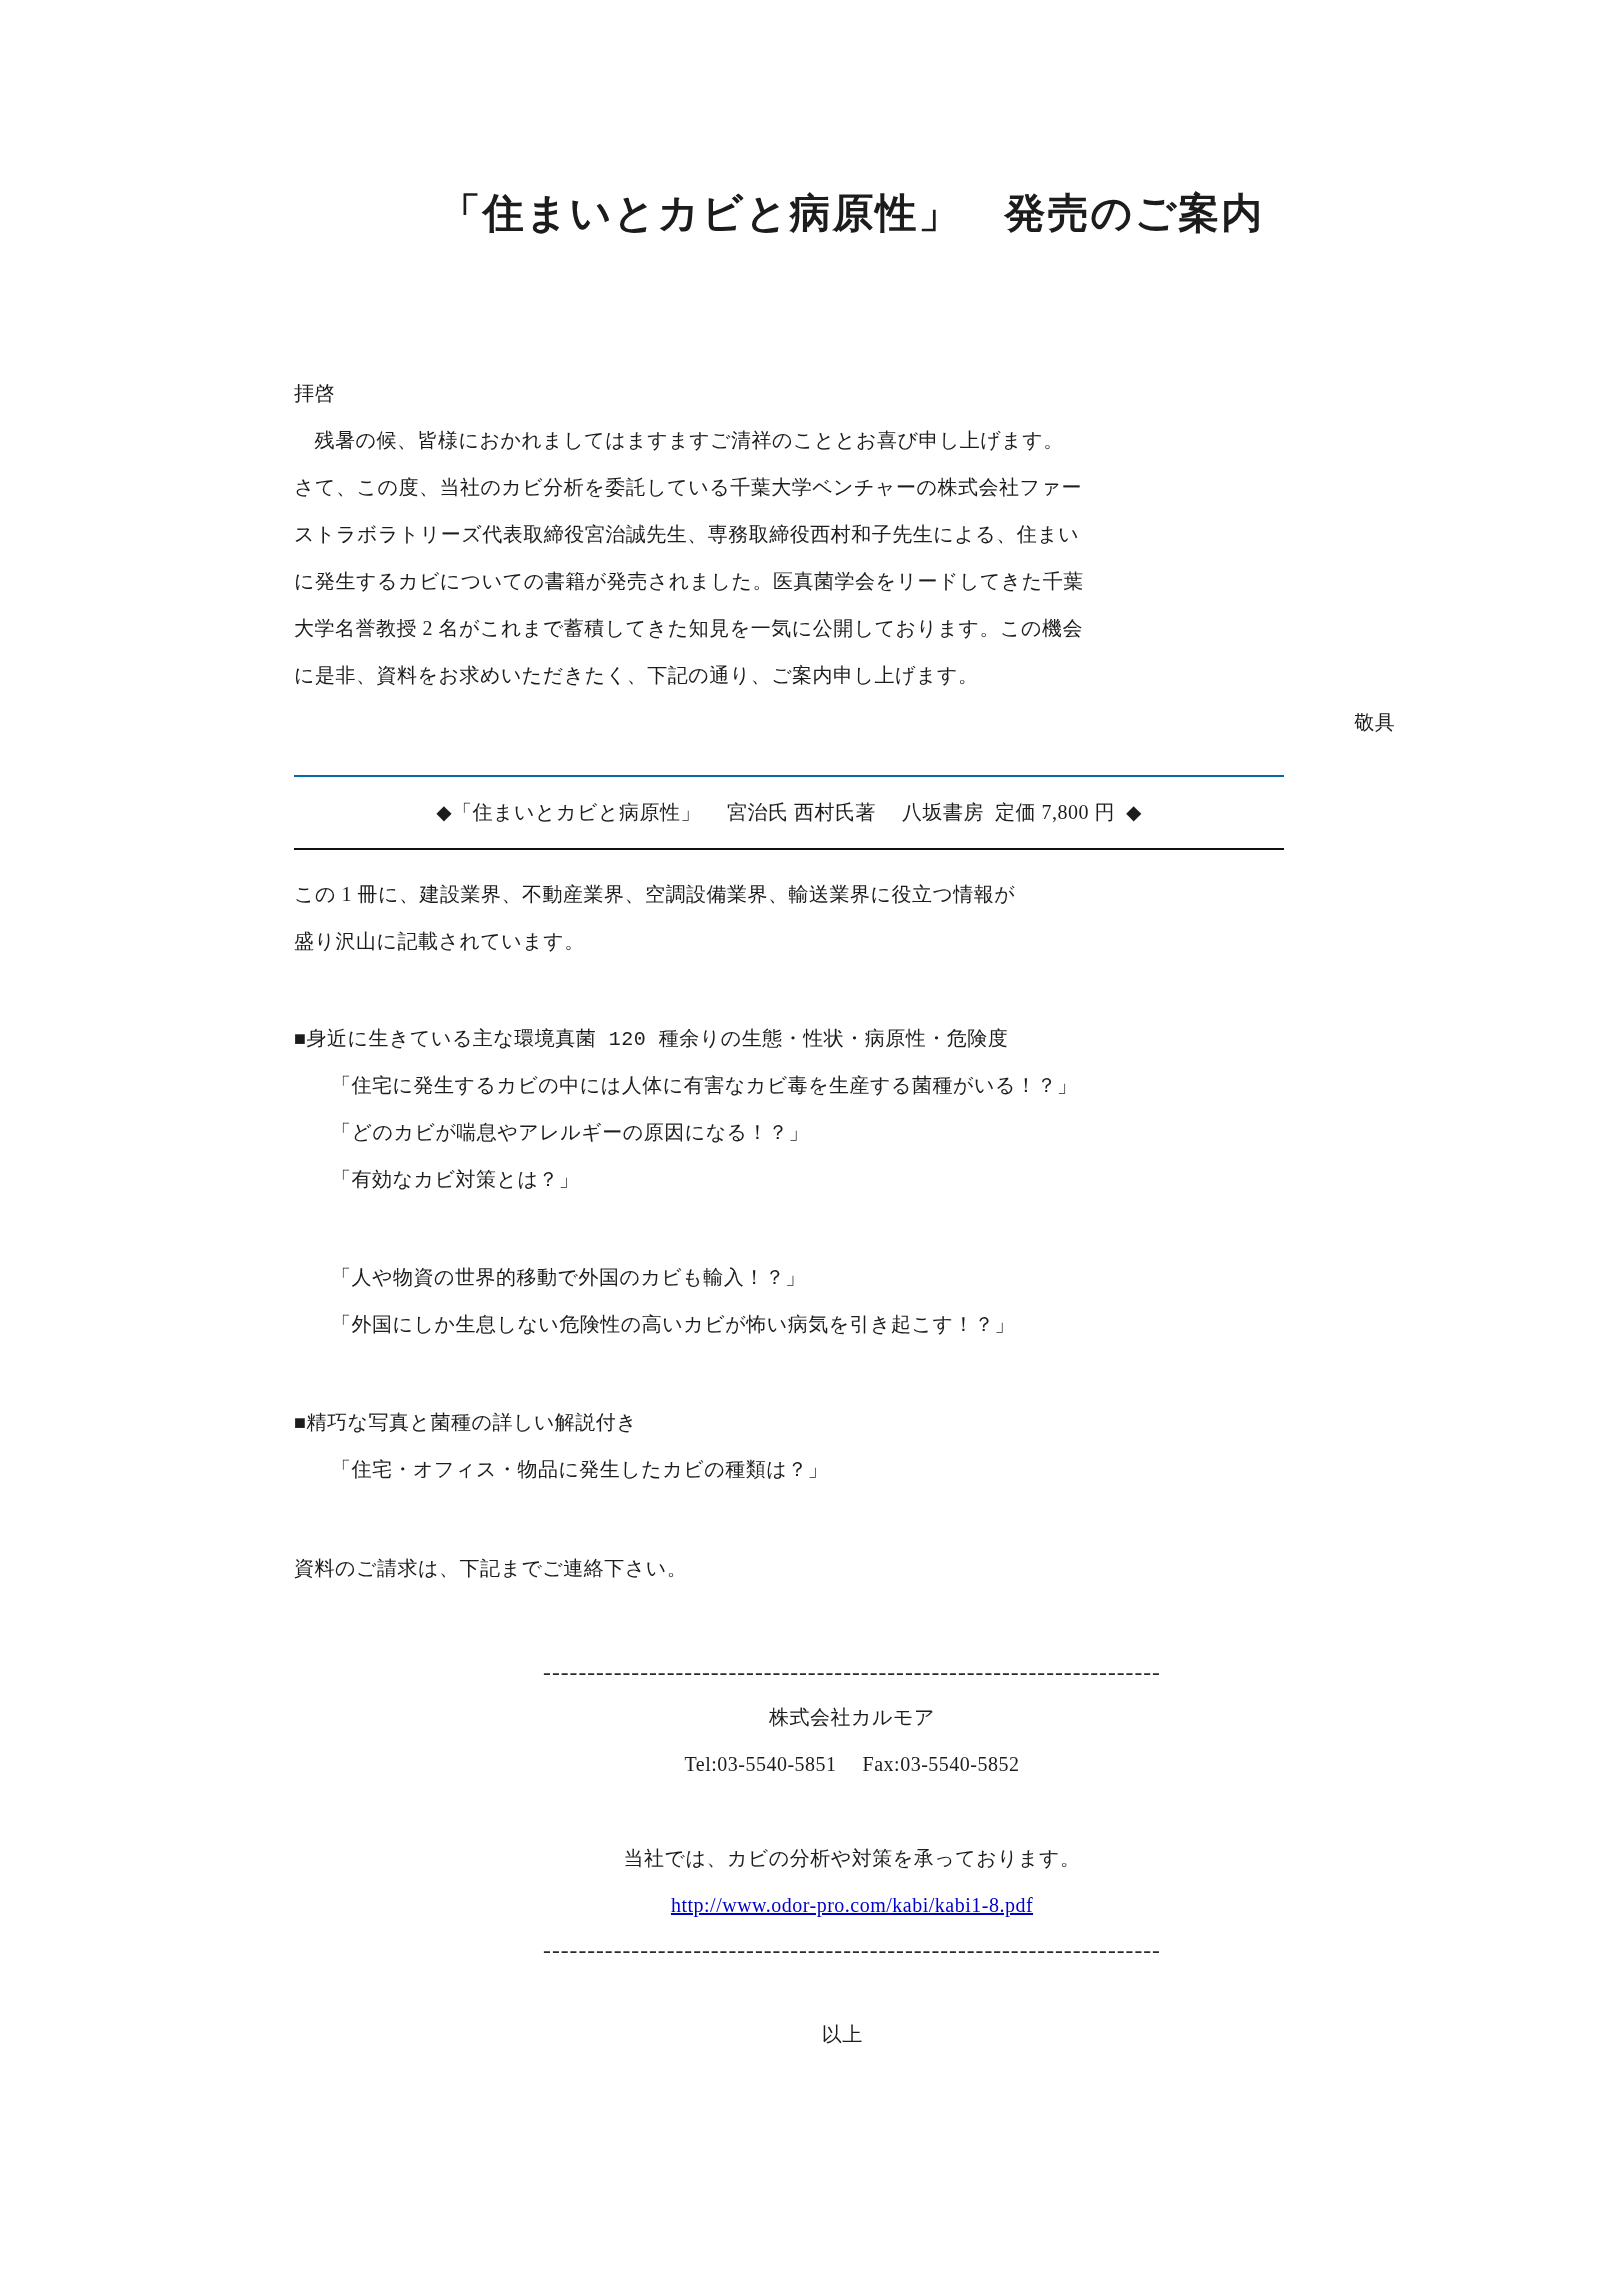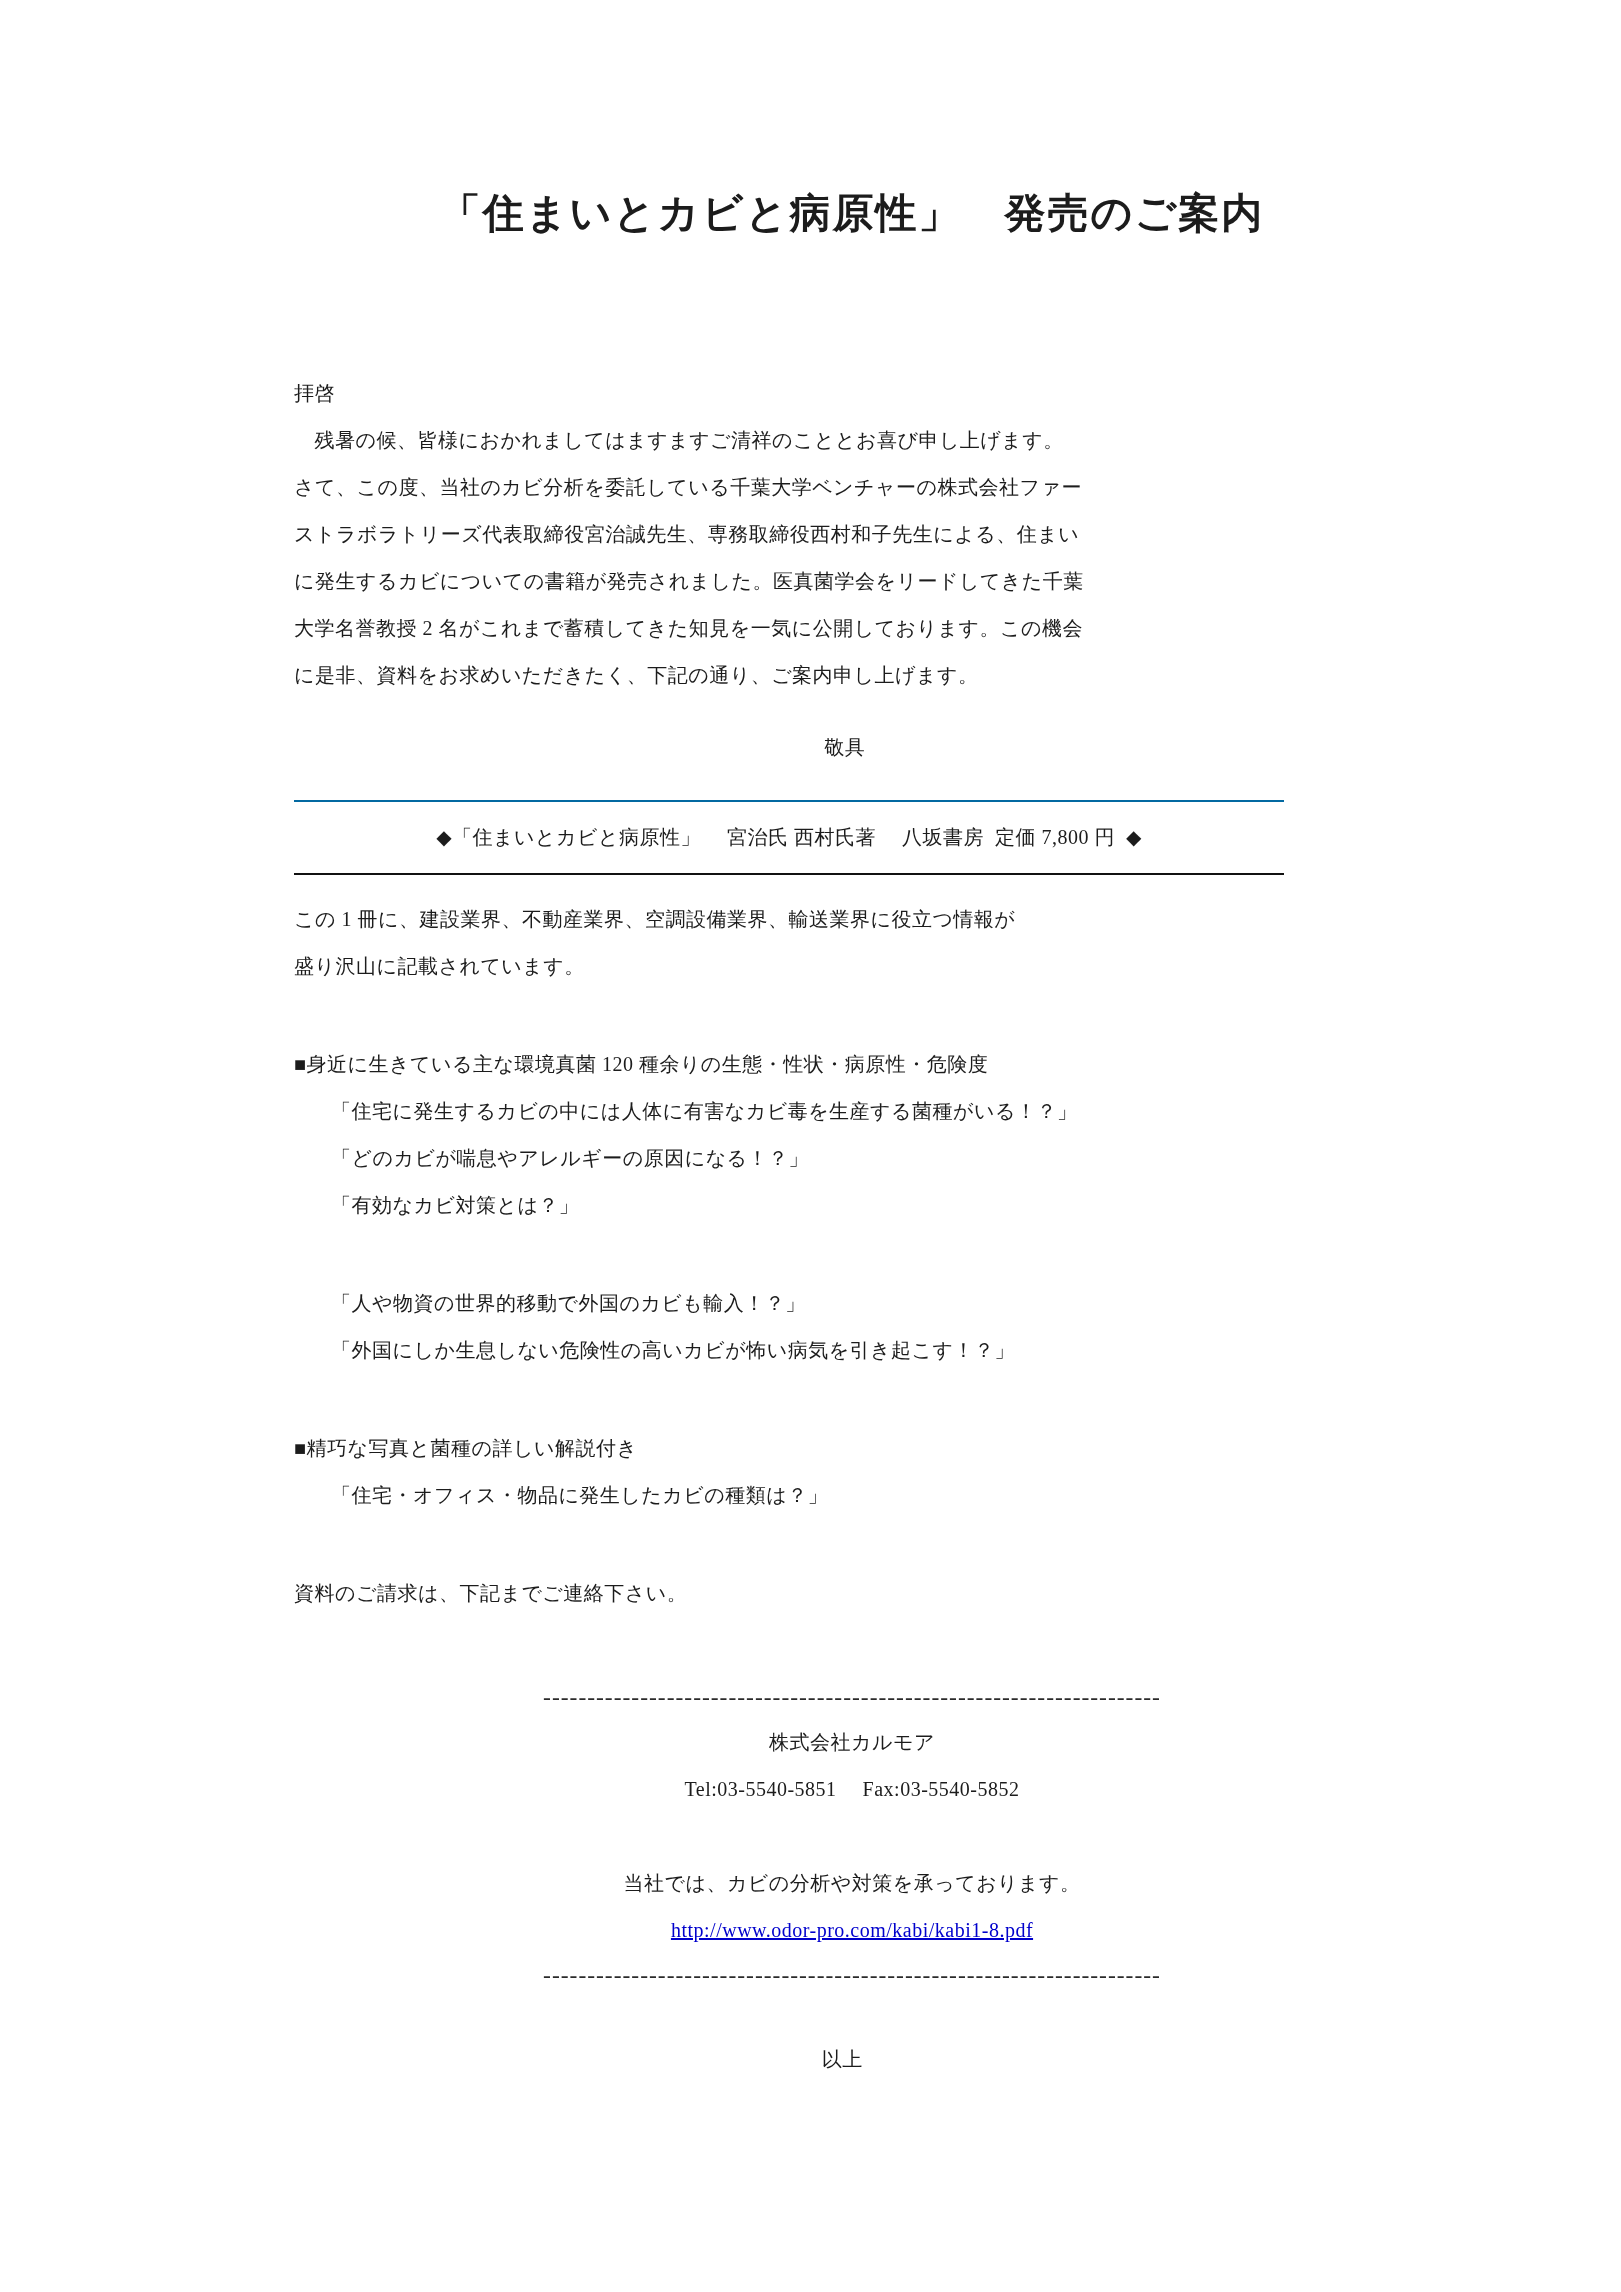--- a/index.html
+++ b/index.html
@@ -26,36 +26,36 @@
     letter-spacing: 2px;
     margin: 0 0 129px 0;
   }
   .line {
     font-size: 20px;
     line-height: 47px;
     letter-spacing: 0.5px;
     white-space: pre-wrap;
   }
   .closing {
-    text-align: center;
+    text-align: right;
     padding-right: 14.7px;
-    margin-top: 25px;
   }
   .banner {
     width: 990px;
     border-top: 2px solid #0369a1;
     border-bottom: 2px solid #111;
     padding: 11.8px 0;
     margin: 29px 0 21.6px 0;
   }
   .banner .line {
     text-align: center;
   }
   .section {
     margin-top: 51px;
+    font-family: Liberation Mono, monospace;
   }
   .section .item {
     padding-left: 37px;
   }
   .request {
     margin-top: 51px;
   }
   .contact {
     margin-top: 59px;
     text-align: center;

